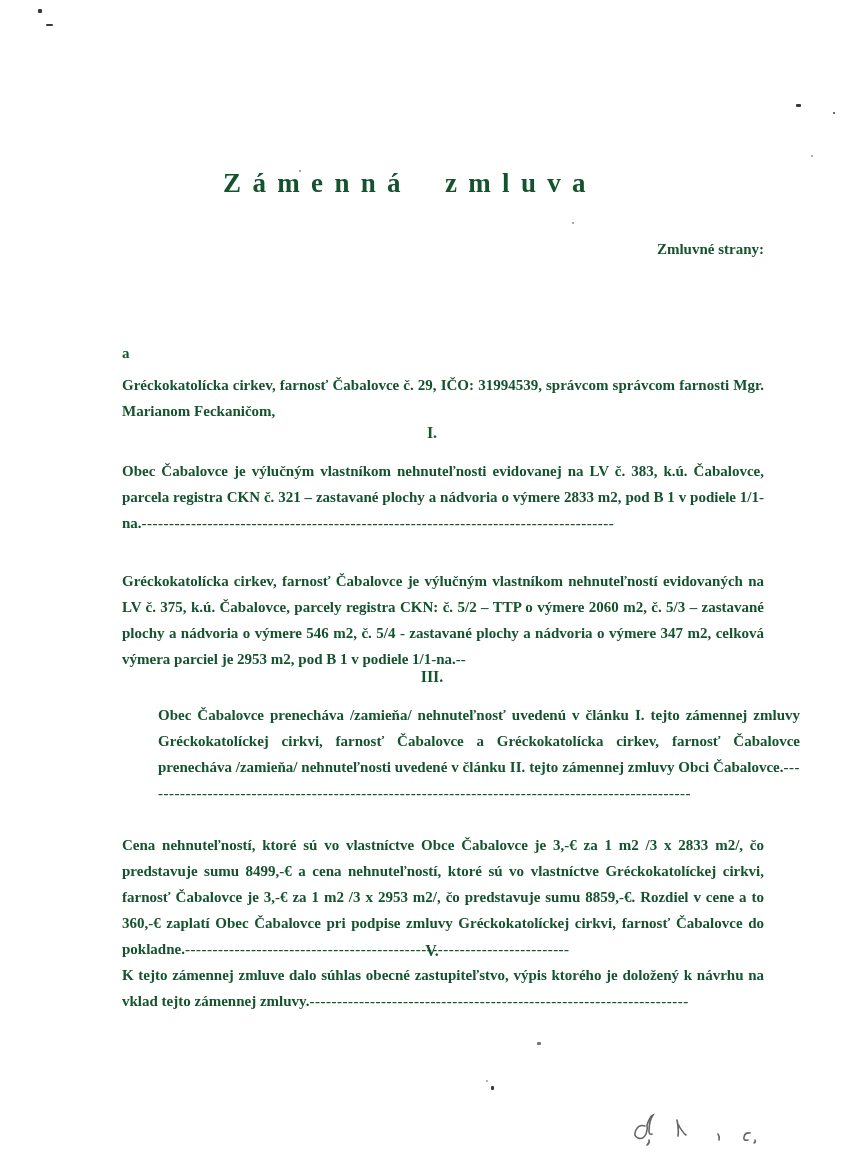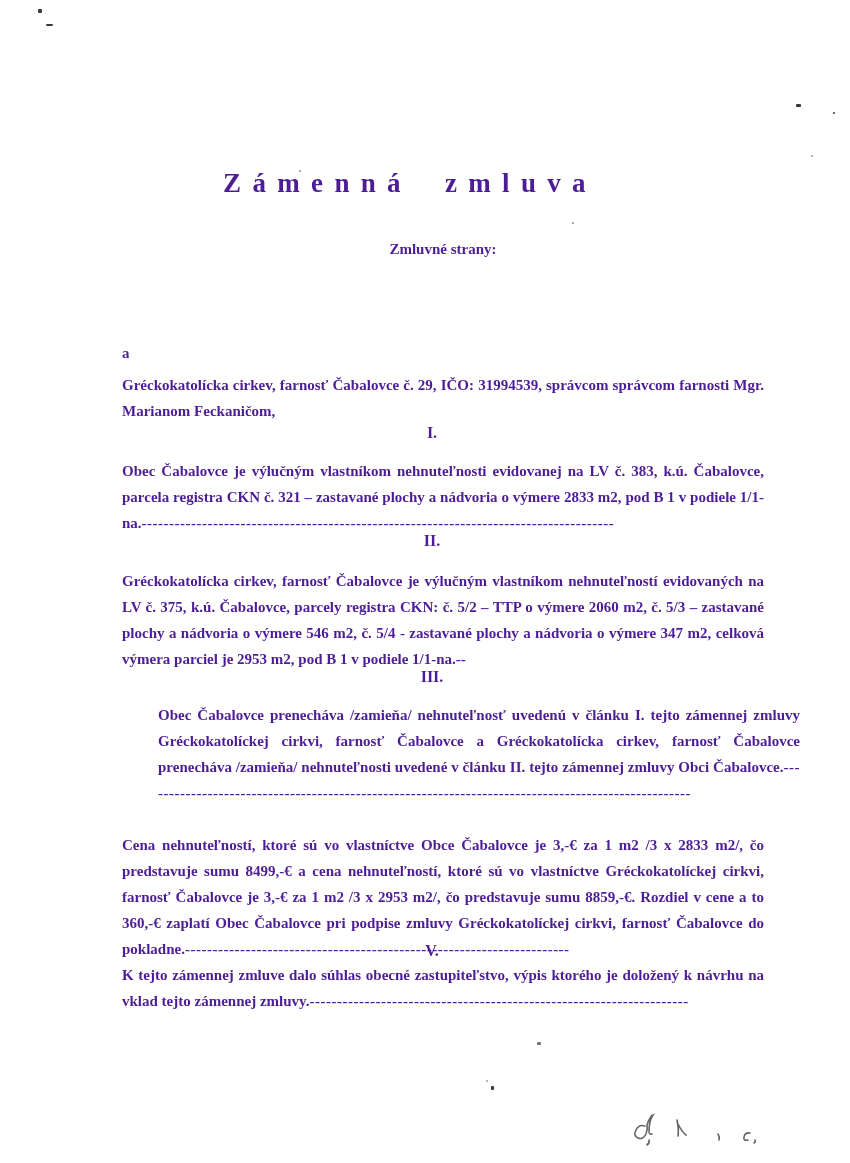--- a/index.html
+++ b/index.html
@@ -4,21 +4,21 @@
 <style>
   html, body { margin: 0; padding: 0; background: #e8e8e8; }
   .page {
     position: relative;
     width: 850px;
     height: 1163px;
     background: #ffffff;
     margin: 0 auto;
     overflow: hidden;
     font-family: "Liberation Serif", "DejaVu Serif", serif;
-    color: #4c1d95;
+    color: #14532d;
   }
   .doc-title {
     position: absolute;
     left: 100px;
     top: 168px;
     width: 620px;
     text-align: center;
     font-size: 27px;
     font-weight: bold;
     letter-spacing: 0.42em;
@@ -29,21 +29,21 @@
     position: absolute;
     left: 122px;
     width: 642px;
     font-size: 15px;
     font-weight: bold;
     line-height: 26px;
     text-align: justify;
     overflow: hidden;
   }
   .heading { 
-    text-align: center;
+    text-align: right;
   }
   .numeral {
     position: absolute;
     left: 122px;
     width: 620px;
     text-align: center;
     font-size: 16px;
     font-weight: bold;
   }
   .dashes {
@@ -74,21 +74,20 @@
 
   <div class="block conj" style="top:340px;">a</div>
 
   <div class="block" style="top:372px; height:56px;">Gréckokatolícka cirkev, farnosť Čabalovce č. 29, IČO: 31994539, správcom správcom farnosti Mgr. Marianom Feckaničom,</div>
 
   <div class="numeral" style="top:424px;">I.</div>
   <div class="block" style="top:458px; height:82px;">
     <span>Obec Čabalovce je výlučným vlastníkom nehnuteľnosti evidovanej na LV č. 383, k.ú. Čabalovce, parcela registra CKN č. 321 – zastavané plochy a nádvoria o výmere 2833 m2, pod B 1 v podiele 1/1-na.</span><span class="dashes">--------------------------------------------------------------------------------------</span>
   </div>
 
-  <div class="numeral" style="top:532px;">II.</div>
   <div class="block" style="top:568px; height:108px;">
     <span>Gréckokatolícka cirkev, farnosť Čabalovce je výlučným vlastníkom nehnuteľností evidovaných na LV č. 375, k.ú. Čabalovce, parcely registra CKN: č. 5/2 – TTP o výmere 2060 m2, č. 5/3 – zastavané plochy a nádvoria o výmere 546 m2, č. 5/4 - zastavané plochy a nádvoria o výmere 347 m2, celková výmera parciel je 2953 m2, pod B 1 v podiele 1/1-na.--</span><span class="dashes"></span>
   </div>
 
   <div class="numeral" style="top:668px;">III.</div>
   <div class="block" style="top:702px; height:108px;margin-left:36px;">
     <span>Obec Čabalovce prenecháva /zamieňa/ nehnuteľnosť uvedenú v článku I. tejto zámennej zmluvy Gréckokatolíckej cirkvi, farnosť Čabalovce a Gréckokatolícka cirkev, farnosť Čabalovce prenecháva /zamieňa/ nehnuteľnosti uvedené v článku II. tejto zámennej zmluvy Obci Čabalovce.</span><span class="dashes">----------------------------------------------------------------------------------------------------</span>
   </div>
 
   <div class="block" style="top:832px; height:134px;">

